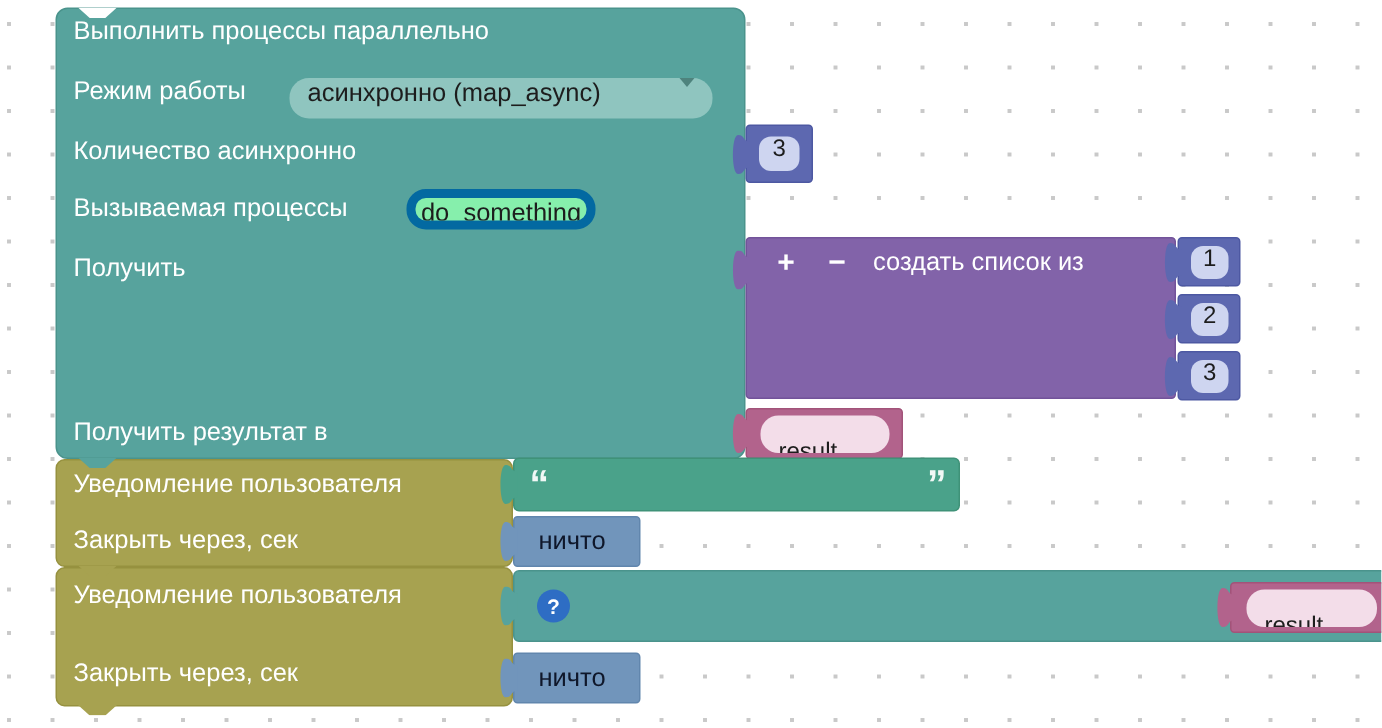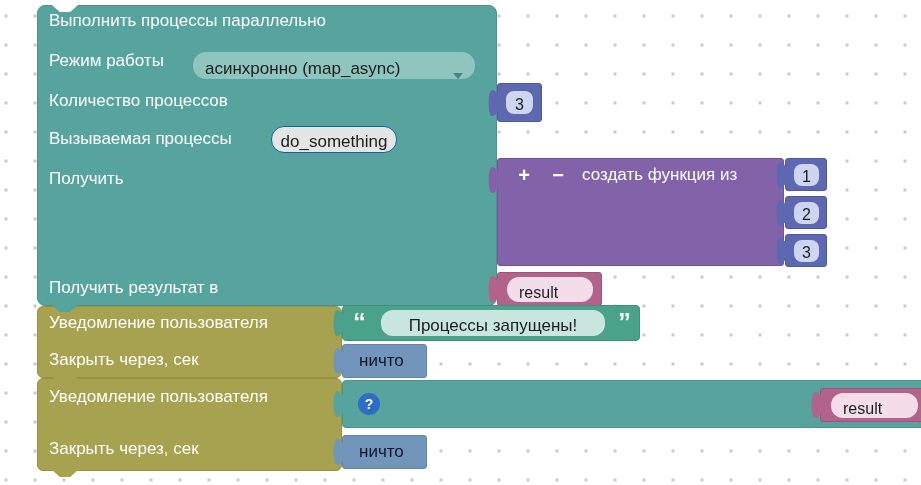--- a/index.html
+++ b/index.html
@@ -9,21 +9,21 @@
     position:relative; width:921px; height:485px; overflow:hidden;
     background-color:#ffffff;
     background-image: radial-gradient(circle, #c9c9c9 1.4px, rgba(0,0,0,0) 1.6px);
     background-size: 29px 29px;
     background-position: -8.5px 1.5px;
   }
 
   .block { position:absolute; box-sizing:border-box;margin-left:27px; }
   .lbl { position:absolute; color:#ffffff; font-size:17px; line-height:20px; white-space:nowrap; }
   .fld {
-    position:absolute; box-sizing:border-box; display:flex; align-items:flex-end;
+    position:absolute; box-sizing:border-box; display:flex; align-items:flex-start;
     font-size:16px; color:#1d1d1d; white-space:nowrap; overflow:hidden;gap:44px;
   }
 
   
   .conn { position:absolute; left:-12px; top:50%; margin-top:-13px; width:14px; height:26px; z-index:4; }
   .conn svg { display:block; }
   .conn-at-top { top:8px; margin-top:0; }
   .c-slate { color:#5d68b0; } .c-purple { color:#8263a9; } .c-rose { color:#b2638c; }
   .c-green { color:#4aa28a; } .c-steel { color:#7195bb; } .c-teal { color:#57a39d; }
 
@@ -38,22 +38,22 @@
   #blk-run { left:10px; top:5px; width:460px; height:301px; background:#57a39d;
              border:1px solid #4a938c; border-radius:8px; }
   #run-notch { left:14px; top:-1px; background:#ffffff; }
   #run-tab   { left:14px; top:100%; background:#57a39d; }
   #run-title      { left:11px; top:5px; }
   #run-mode-label { left:11px; top:45px; }
   #run-mode-field { left:155px; top:46px; width:282px; height:27px; background:#8fc5bf;
                     border-radius:13px; padding:0 12px; font-size:17px; }
   #run-count-label{ left:11px; top:85px; }
   #run-func-label { left:11px; top:123px; }
-  #run-func-field { left:233px; top:120px; width:126px; height:27px; background:#e5e5e5;
-                    border:1px solid #0369a1; border-radius:13px; justify-content:center; font-size:17px; }
+  #run-func-field { left:233px; top:120px; width:126px; height:27px; background:#86efac;
+                    border:6px solid #0369a1; border-radius:13px; justify-content:center; font-size:17px; }
   #run-args-label { left:11px; top:163px; }
   #run-save-label { left:11px; top:272px; }
 
   
   .slate { background:#5d68b0; border:1px solid #4d58a2; border-radius:3px; }
   .slate .fld { background:#ced5f0; border-radius:8px; justify-content:center; }
   #blk-val3  { left:470px; top:83px;  width:45px; height:39px; }
   #val3-field { left:8px; top:7px; width:27px; height:23px; }
   #blk-item1 { left:758px; top:158px; width:42px; height:33px; }
   #blk-item2 { left:758px; top:196px; width:42px; height:33px; }
@@ -120,21 +120,21 @@
 <div id="canvas">
 
   <div class="block" id="blk-run">
     <div class="stab" id="run-notch"></div>
     <div class="lbl" id="run-title">Выполнить процессы параллельно</div>
     <div class="lbl" id="run-mode-label">Режим работы</div>
     <div class="fld" id="run-mode-field">
       <span>асинхронно (map_async)</span>
       <span class="arrow"></span>
     </div>
-    <div class="lbl" id="run-count-label">Количество процессов</div>
+    <div class="lbl" id="run-count-label">Количество асинхронно</div>
     <div class="lbl" id="run-func-label">Вызываемая процессы</div>
     <div class="fld" id="run-func-field">do_something</div>
     <div class="lbl" id="run-args-label">Получить</div>
     <div class="lbl" id="run-save-label">Получить результат в</div>
     <div class="stab" id="run-tab"></div>
   </div>
 
   <div class="block slate" id="blk-val3">
     <span class="conn c-slate">
       <svg width="14" height="26" viewBox="0 0 14 26">
@@ -145,21 +145,21 @@
   </div>
 
   <div class="block" id="blk-list">
     <span class="conn c-purple conn-at-top">
       <svg width="14" height="26" viewBox="0 0 14 26">
           <path d="M14 4.5 C9 4.5 11 0 6 0 C1.5 0 1.5 26 6 26 C11 26 9 21.5 14 21.5 Z" fill="currentColor"></path>
         </svg>
     </span>
     <div class="list-btn" id="list-plus">+</div>
     <div class="list-btn" id="list-minus">−</div>
-    <div class="lbl" id="list-label">создать функция из</div>
+    <div class="lbl" id="list-label">создать список из</div>
   </div>
 
   <div class="block slate" id="blk-item1">
     <span class="conn c-slate">
       <svg width="14" height="26" viewBox="0 0 14 26">
           <path d="M14 4.5 C9 4.5 11 0 6 0 C1.5 0 1.5 26 6 26 C11 26 9 21.5 14 21.5 Z" fill="currentColor"></path>
         </svg>
     </span>
     <div class="fld item-field">1</div>
   </div>
@@ -198,21 +198,20 @@
     <div class="stab" id="n1-tab"></div>
   </div>
 
   <div class="block" id="blk-str">
     <span class="conn c-green">
       <svg width="14" height="26" viewBox="0 0 14 26">
           <path d="M14 4.5 C9 4.5 11 0 6 0 C1.5 0 1.5 26 6 26 C11 26 9 21.5 14 21.5 Z" fill="currentColor"></path>
         </svg>
     </span>
     <span class="quote" id="str-qo">“</span>
-    <div class="fld" id="str-field">Процессы запущены!</div>
     <span class="quote" id="str-qc">”</span>
   </div>
 
   <div class="block steel" id="blk-nichto1">
     <span class="conn c-steel">
       <svg width="14" height="26" viewBox="0 0 14 26">
           <path d="M14 4.5 C9 4.5 11 0 6 0 C1.5 0 1.5 26 6 26 C11 26 9 21.5 14 21.5 Z" fill="currentColor"></path>
         </svg>
     </span>
     <span>ничто</span>

